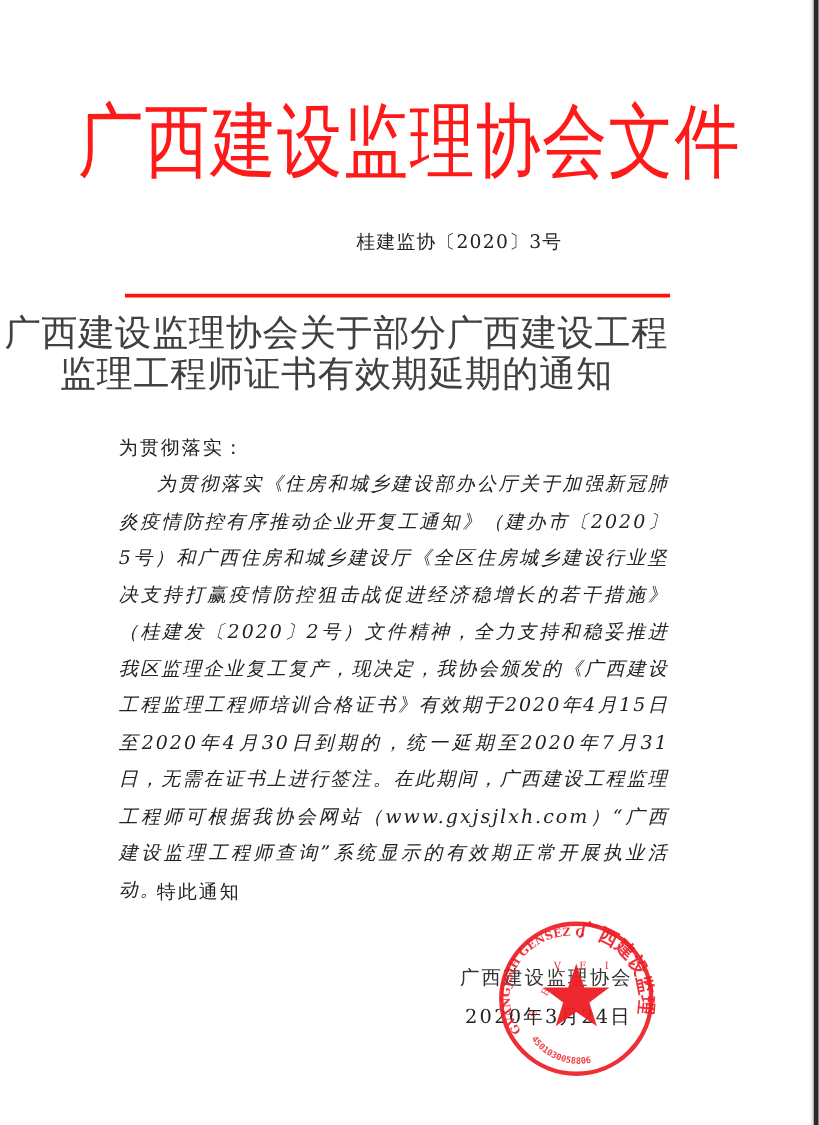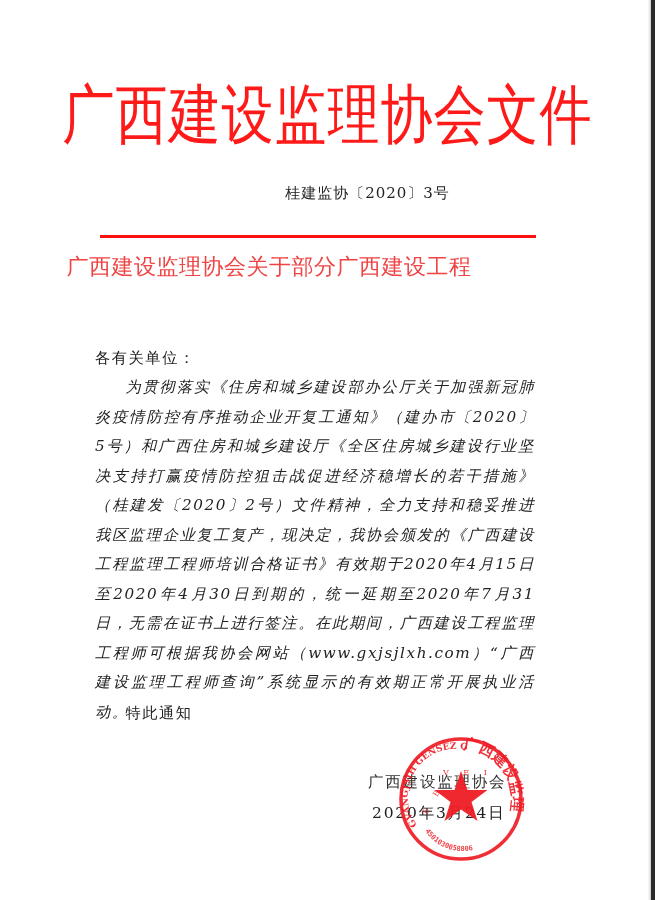--- a/index.html
+++ b/index.html
@@ -17,21 +17,21 @@
       font-weight: normal; line-height: 60px;
     }
     .doc-number {
       position: absolute; top: 184px; left: 0; width: 655px; text-align: center;
       font-size: 15px; letter-spacing: 1px; color: #222; margin-left: 40px;
     }
     .red-rule { position: absolute; top: 235px; left: 100px; width: 436px; height: 3px; background: #ff1010; }
 
     .doc-title {
       position: absolute; top: 250px; left: 0; width: 538px; text-align: center;
-      font-size: 22px; line-height: 33px; color: #ef4444; letter-spacing: 0.5px;
+      font-size: 29px; line-height: 33px; color: #404040; letter-spacing: 0.5px;
     }
     .body-text {
       position: absolute; left: 95px; width: 440px;
       font-size: 15.2px; color: #222; line-height: 29.5px; letter-spacing: 1.6px;
     }
     .salutation { top: 344px; }
     .paragraph { top: 373px; text-indent: 2em; text-align: justify; text-align-last: left; font-style: italic; }
     .closing { top: 699px; text-indent: 2em; }
 
     .signoff-org {
@@ -47,23 +47,24 @@
 
 <div class="edge-shadow"></div>
 <div class="edge-right"></div>
 
 <div class="doc-header">广西建设监理协会文件</div>
 <div class="doc-number">桂建监协〔2020〕3号</div>
 <div class="red-rule"></div>
 
 <div class="doc-title">
   <div>广西建设监理协会关于部分广西建设工程</div>
+  <div>监理工程师证书有效期延期的通知</div>
 </div>
 
-<div class="body-text salutation">各有关单位：</div>
+<div class="body-text salutation">为贯彻落实：</div>
 <div class="body-text paragraph">为贯彻落实《住房和城乡建设部办公厅关于加强新冠肺炎疫情防控有序推动企业开复工通知》（建办市〔2020〕5号）和广西住房和城乡建设厅《全区住房城乡建设行业坚决支持打赢疫情防控狙击战促进经济稳增长的若干措施》（桂建发〔2020〕2号）文件精神，全力支持和稳妥推进我区监理企业复工复产，现决定，我协会颁发的《广西建设工程监理工程师培训合格证书》有效期于2020年4月15日至2020年4月30日到期的，统一延期至2020年7月31日，无需在证书上进行签注。在此期间，广西建设工程监理工程师可根据我协会网站（www.gxjsjlxh.com）“广西建设监理工程师查询”系统显示的有效期正常开展执业活动。</div>
 <div class="body-text closing">特此通知</div>
 
 <div class="signoff-org">广西建设监理协会</div>
 <div class="signoff-date">2020年3月24日</div>
 
 <svg class="stamp" viewBox="0 0 128 128" xmlns="http://www.w3.org/2000/svg">
   <defs>
     <path id="arcTopLeft" d="M 20 90 A 48 48 0 0 1 70 15"></path>
     <path id="arcTopRight" d="M 66 14 A 50 50 0 0 1 112 82"></path>

